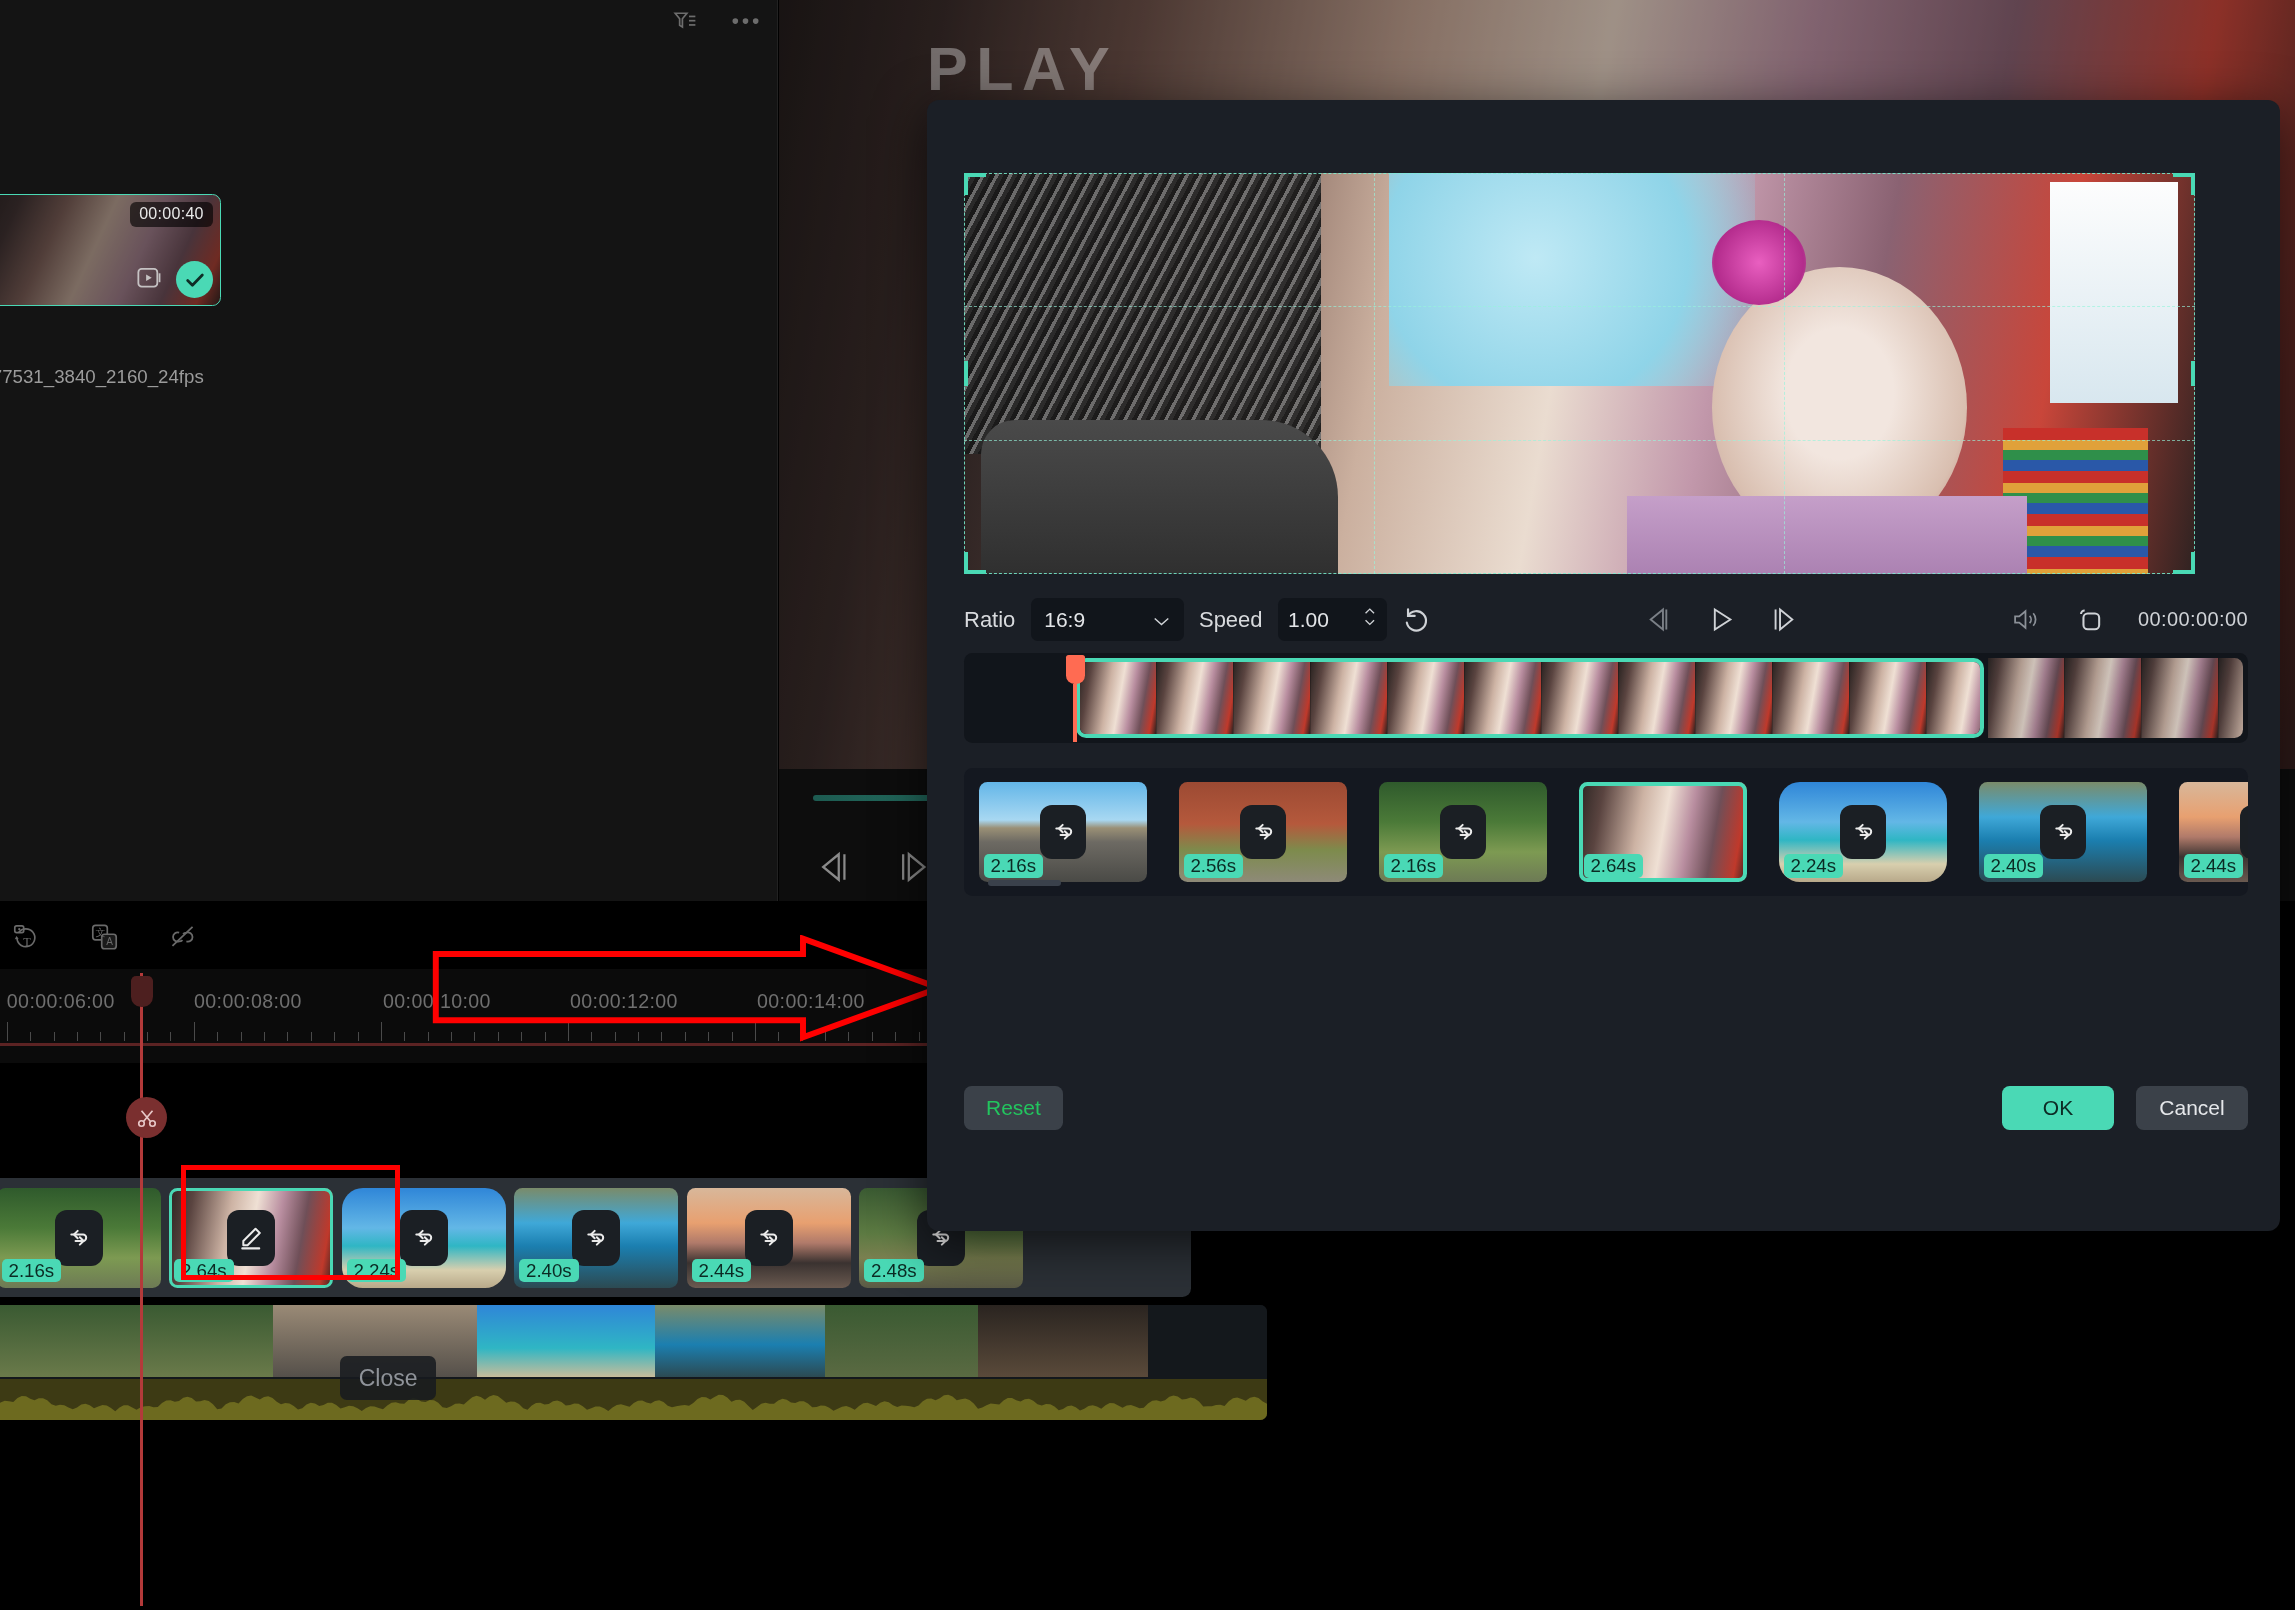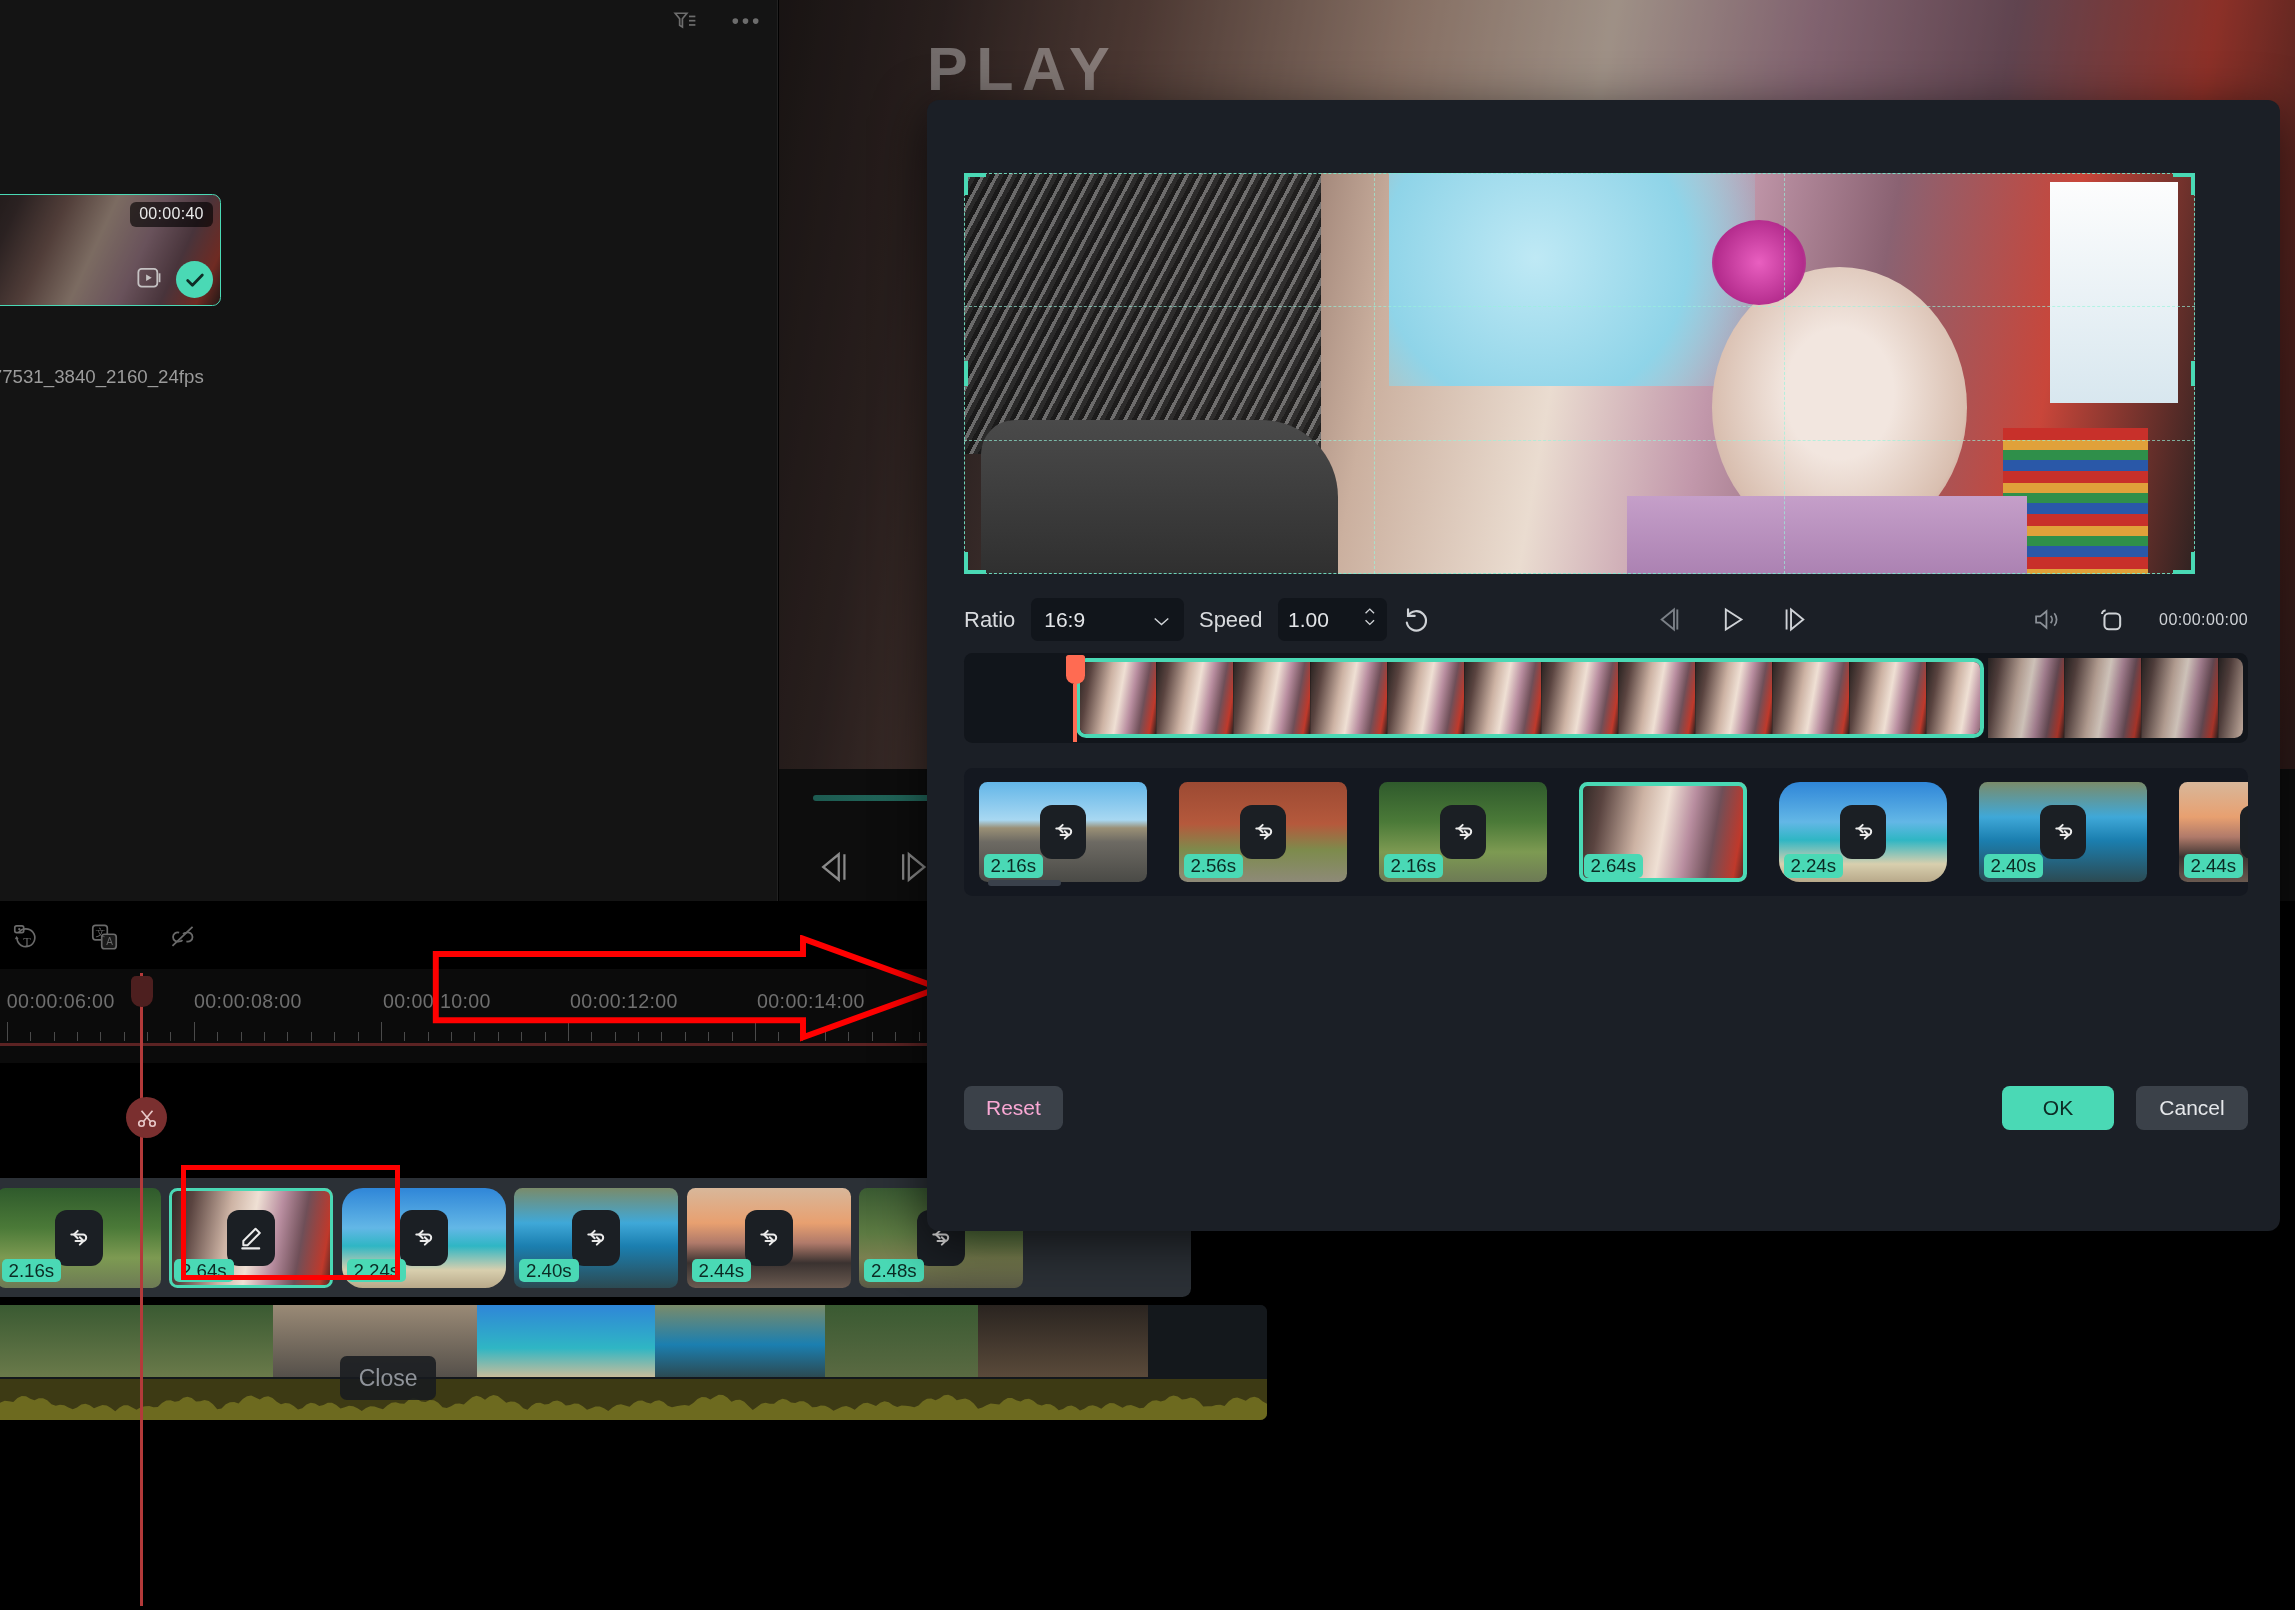--- a/index.html
+++ b/index.html
@@ -203,21 +203,21 @@
     cursor: pointer;
   }
   .spin-box {
     width: 109px; height: 43px; background: #11151b; border-radius: 6.8px; color: #e3e5e8;
     font-size: 21px; display: flex; align-items: center; padding: 0 10.2px; justify-content: space-between;
     cursor: pointer;
   }
   .ctl-spacer { flex: 1; }
   .trans-group { display: flex; align-items: center; gap: 34px; }
   .right-group { display: flex; align-items: center; gap: 34px; }
-  .timecode { color: #cfd2d6; font-size: 16px; letter-spacing: 0.4px; }
+  .timecode { color: #cfd2d6; font-size: 20px; letter-spacing: 0.4px; }
 
   .dlg-filmstrip {
     position: absolute; left: 37px; top: 553px; width: 1284px; height: 90px;
     background: #11151b; border-radius: 8.5px; overflow: hidden;
   }
   .fs-sel {
     position: absolute; left: 112px; top: 5.1px; width: 908px; height: 80px;
     border: 4.3px solid #4ad9b5; border-radius: 10.2px; overflow: hidden; display: flex;
   }
   .fs-frame {
@@ -252,21 +252,21 @@
   .scroll-hint { position: absolute; left: 22px; bottom: 5.1px; width: 73px; height: 6px; border-radius: 3.4px; background: #3a414b; }
 
   .dlg-footer {
     position: absolute; left: 37px; right: 32px; top: 978px; height: 60px;
     display: flex; align-items: center;
   }
   .btn {
     height: 44px; border-radius: 7.7px; display: flex; align-items: center; justify-content: center;
     font-size: 21px; cursor: pointer; padding: 0 22px;
   }
-  .btn-reset { background: #3b4149; color: #f9a8d4; min-width: 94px; }
+  .btn-reset { background: #3b4149; color: #22c55e; min-width: 94px; }
   .btn-ok { background: #4ad9b5; color: #0d2b25; min-width: 112px; margin-left: auto; }
   .btn-cancel { background: #3b4149; color: #e5e7ea; min-width: 112px; margin-left: 22px; }
 
   .thumb-road1 { background: linear-gradient(180deg,#63b6e8 0%,#a8d8f2 38%,#9a9076 46%,#6d6a63 60%,#4a4a46 100%); }
   .thumb-canyon { background: linear-gradient(180deg,#9c4a33 0%,#b5593c 42%,#7d8b4c 68%,#8e8a78 100%); }
   .thumb-forest { background: linear-gradient(180deg,#2f5a2c 0%,#4b7a38 40%,#7d9a52 70%,#6d7a55 100%); }
   .thumb-makeup { background: linear-gradient(100deg,#2b2422 0%,#5a4440 14%,#cdb3a4 36%,#efe0d4 50%,#b98ea0 64%,#6f4f58 78%,#c0392b 92%,#2c2220 100%); }
   .thumb-beach { background: linear-gradient(180deg,#2f86d8 0%,#63b7e6 40%,#2fb6c4 58%,#d8cfae 82%,#b8a98a 100%); border-radius: 21px; }
   .thumb-cove { background: linear-gradient(180deg,#7a8b6a 0%,#3fa8d8 35%,#1b7fb0 58%,#2c4a52 100%); }
   .thumb-sunset { background: linear-gradient(180deg,#d8b79a 0%,#e8a070 35%,#b07a6a 55%,#3a3230 75%,#6a5a50 100%); }

